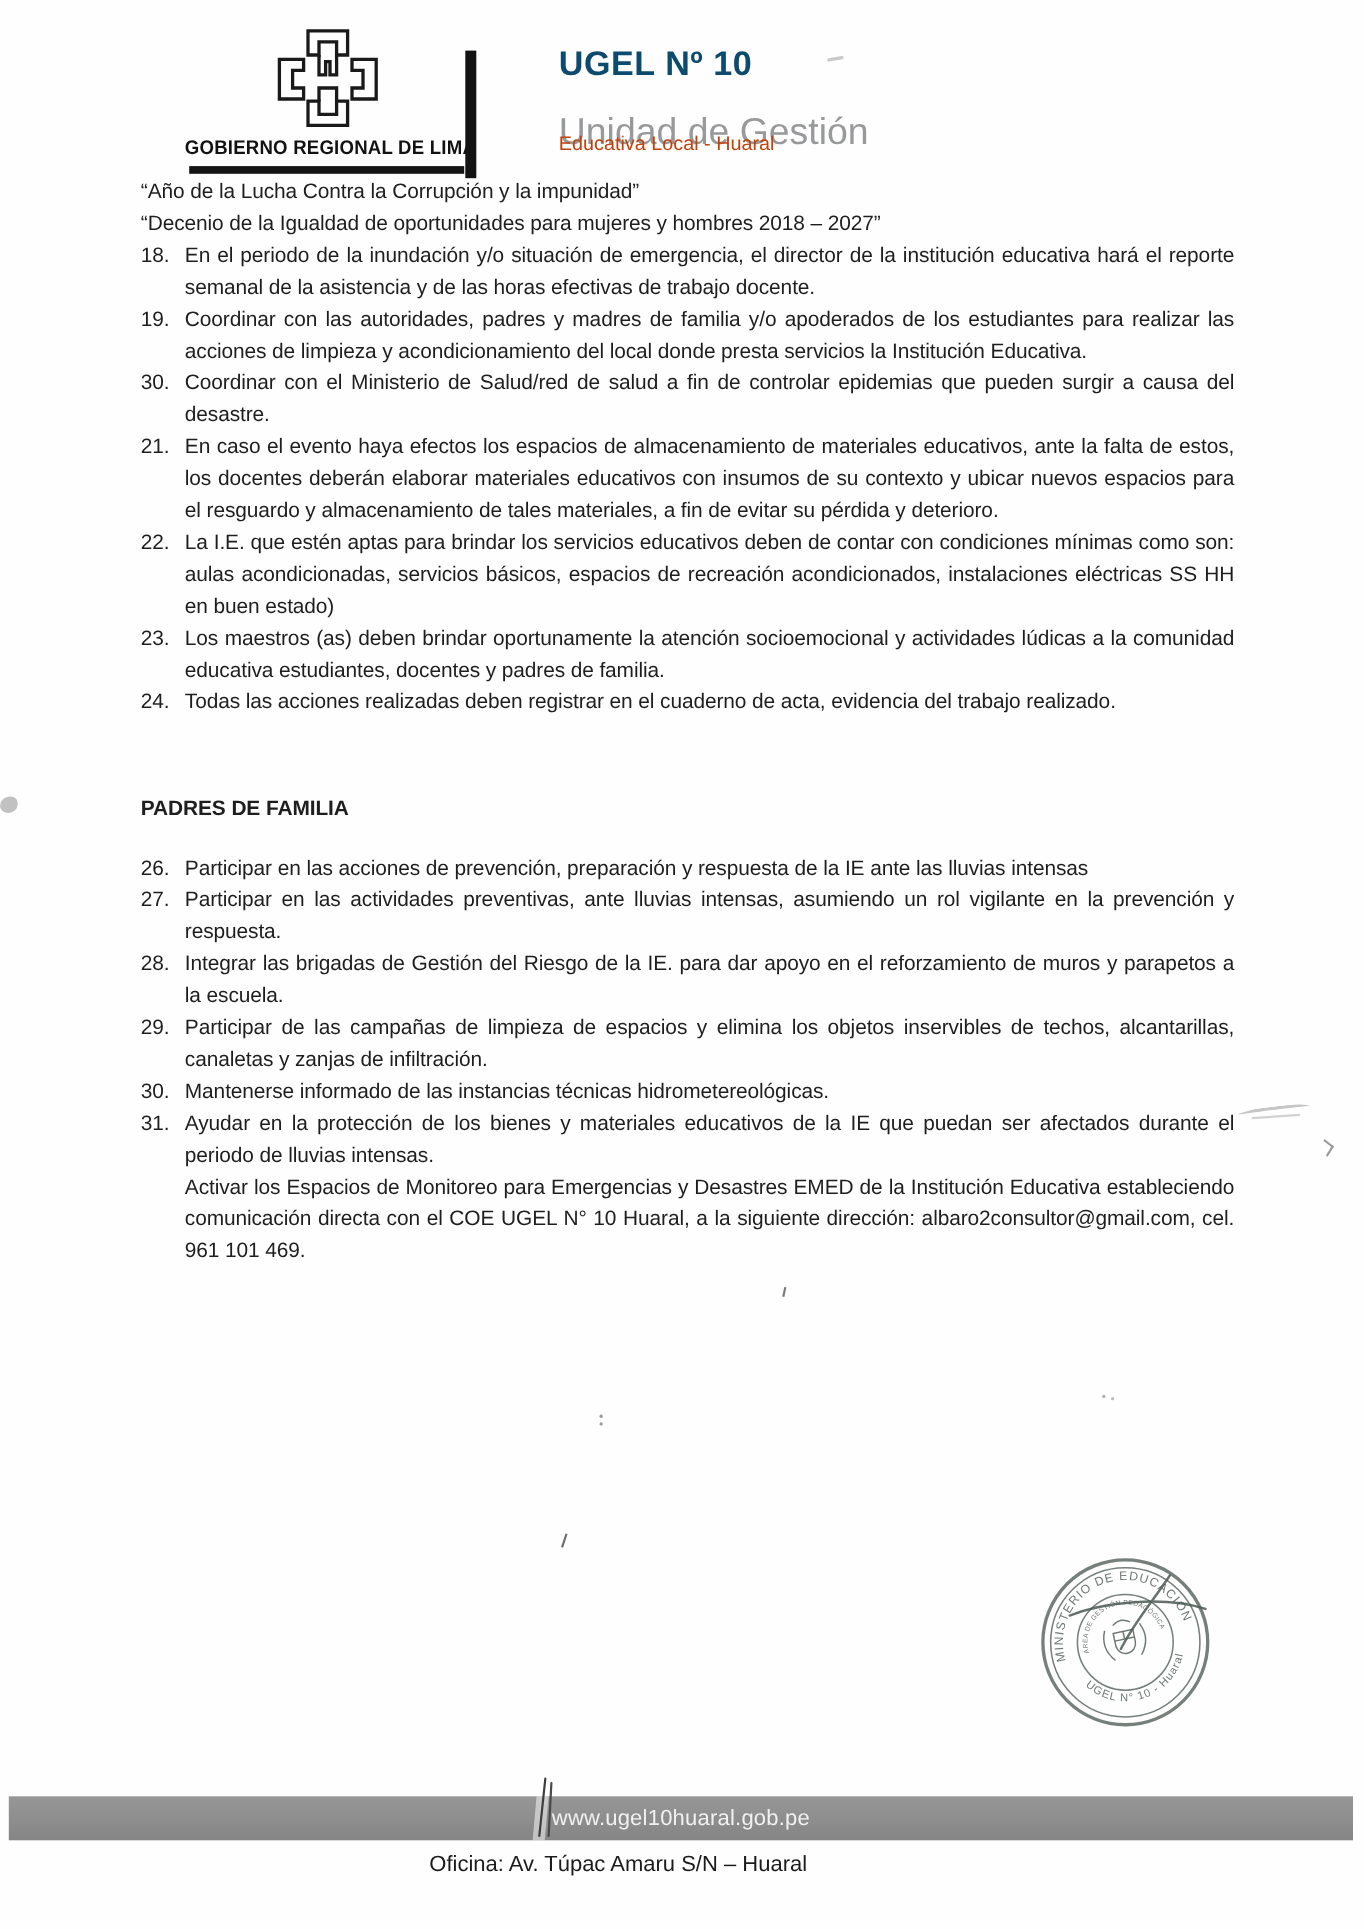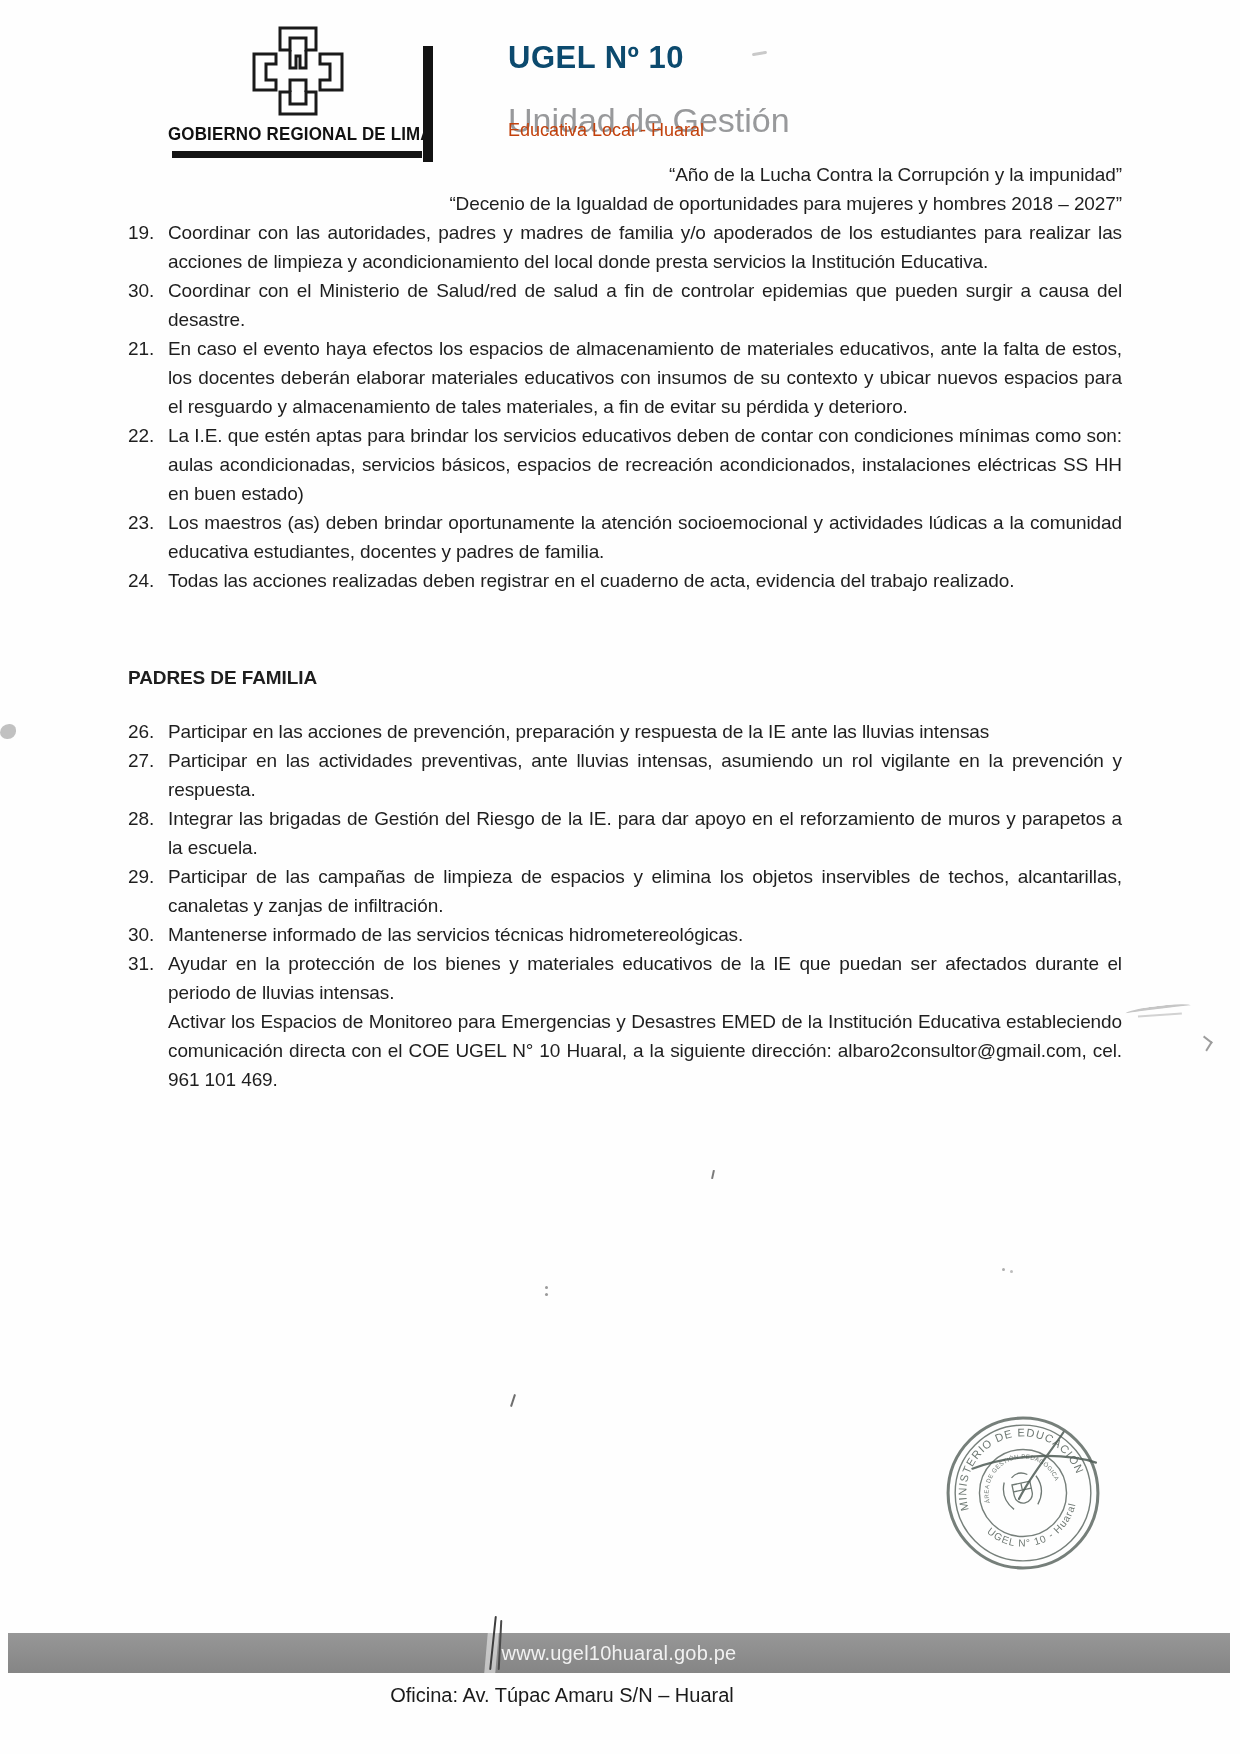--- a/index.html
+++ b/index.html
@@ -28,21 +28,21 @@
     font-size:31px;font-weight:800;letter-spacing:.5px;color:#0c4a6e;
     white-space:nowrap;
   }
   .ugel-sub1{position:absolute;left:508px;top:101px;font-size:34px;color:#98999b;white-space:nowrap;}
   .ugel-sub2{position:absolute;left:508px;top:120px;font-size:18px;color:#c2410c;white-space:nowrap;}
   
   .text-column{
     position:absolute;left:128px;top:160px;width:994px;
     font-size:19px;line-height:29px;letter-spacing:-.1px;
   }
-  .motto{ text-align:right; }
+  .motto{ text-align:left; }
   .doc-item{display:flex;align-items:flex-start;}
   .doc-item .num{flex:0 0 40px;}
   .doc-item .txt{flex:1 1 auto;text-align:justify;}
   .doc-heading{margin:68px 0 25px 0;font-weight:700;font-size:19px;}
   .closing{margin:0 0 1px 40px;text-align:justify;}
   
   .seal{position:absolute;left:942px;top:1412px;width:162px;height:162px;}
   
   .footer-bar{
     position:absolute;left:8px;top:1633px;width:1222px;height:40px;
@@ -92,20 +92,24 @@
     <div class="ugel-sub1">Unidad de Gestión</div>
     <div class="ugel-sub2">Educativa Local - Huaral</div>
   </header>
 
   <main class="text-column">
     <div class="motto">“Año de la Lucha Contra la Corrupción y la impunidad”</div>
     <div class="motto">“Decenio de la Igualdad de oportunidades para mujeres y hombres 2018 – 2027”</div>
 
     <div>
       <div class="doc-item">
+        <span class="num">18.</span>
+        <span class="txt">En el periodo de la inundación y/o situación de emergencia, el director de la institución educativa hará el reporte semanal de la asistencia y de las horas efectivas de trabajo docente.</span>
+      </div>
+      <div class="doc-item">
         <span class="num">19.</span>
         <span class="txt">Coordinar con las autoridades, padres y madres de familia y/o apoderados de los estudiantes para realizar las acciones de limpieza y acondicionamiento del local donde presta servicios la Institución Educativa.</span>
       </div>
       <div class="doc-item">
         <span class="num">30.</span>
         <span class="txt">Coordinar con el Ministerio de Salud/red de salud a fin de controlar epidemias que pueden surgir a causa del desastre.</span>
       </div>
       <div class="doc-item">
         <span class="num">21.</span>
         <span class="txt">En caso el evento haya efectos los espacios de almacenamiento de materiales educativos, ante la falta de estos, los docentes deberán elaborar materiales educativos con insumos de su contexto y ubicar nuevos espacios para el resguardo y almacenamiento de tales materiales, a fin de evitar su pérdida y deterioro.</span>
@@ -138,21 +142,21 @@
       <div class="doc-item">
         <span class="num">28.</span>
         <span class="txt">Integrar las brigadas de Gestión del Riesgo de la IE. para dar apoyo en el reforzamiento de muros y parapetos a la escuela.</span>
       </div>
       <div class="doc-item">
         <span class="num">29.</span>
         <span class="txt">Participar de las campañas de limpieza de espacios y elimina los objetos inservibles de techos, alcantarillas, canaletas y zanjas de infiltración.</span>
       </div>
       <div class="doc-item">
         <span class="num">30.</span>
-        <span class="txt">Mantenerse informado de las servicios técnicas hidrometereológicas.</span>
+        <span class="txt">Mantenerse informado de las instancias técnicas hidrometereológicas.</span>
       </div>
       <div class="doc-item">
         <span class="num">31.</span>
         <span class="txt">Ayudar en la protección de los bienes y materiales educativos de la IE que puedan ser afectados durante el periodo de lluvias intensas.</span>
       </div>
     </div>
 
     <p class="closing">Activar los Espacios de Monitoreo para Emergencias y Desastres EMED de la Institución Educativa estableciendo comunicación directa con el COE UGEL N° 10 Huaral, a la siguiente dirección: albaro2consultor@gmail.com, cel. 961 101 469.</p>
   </main>
 

